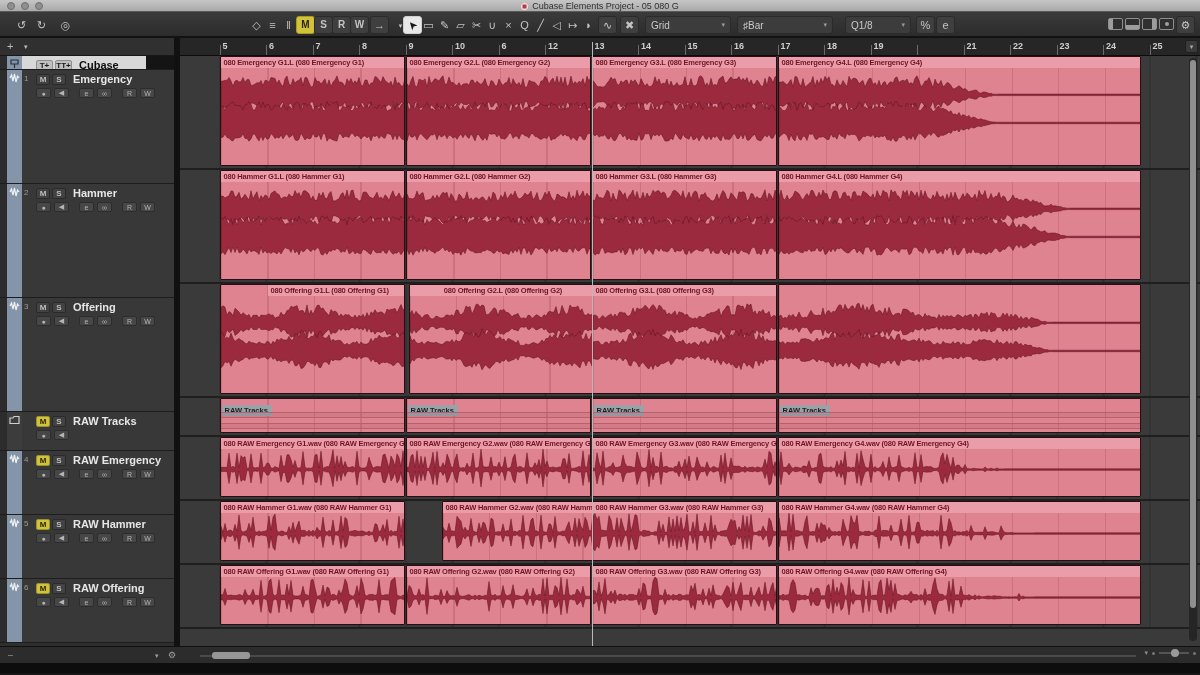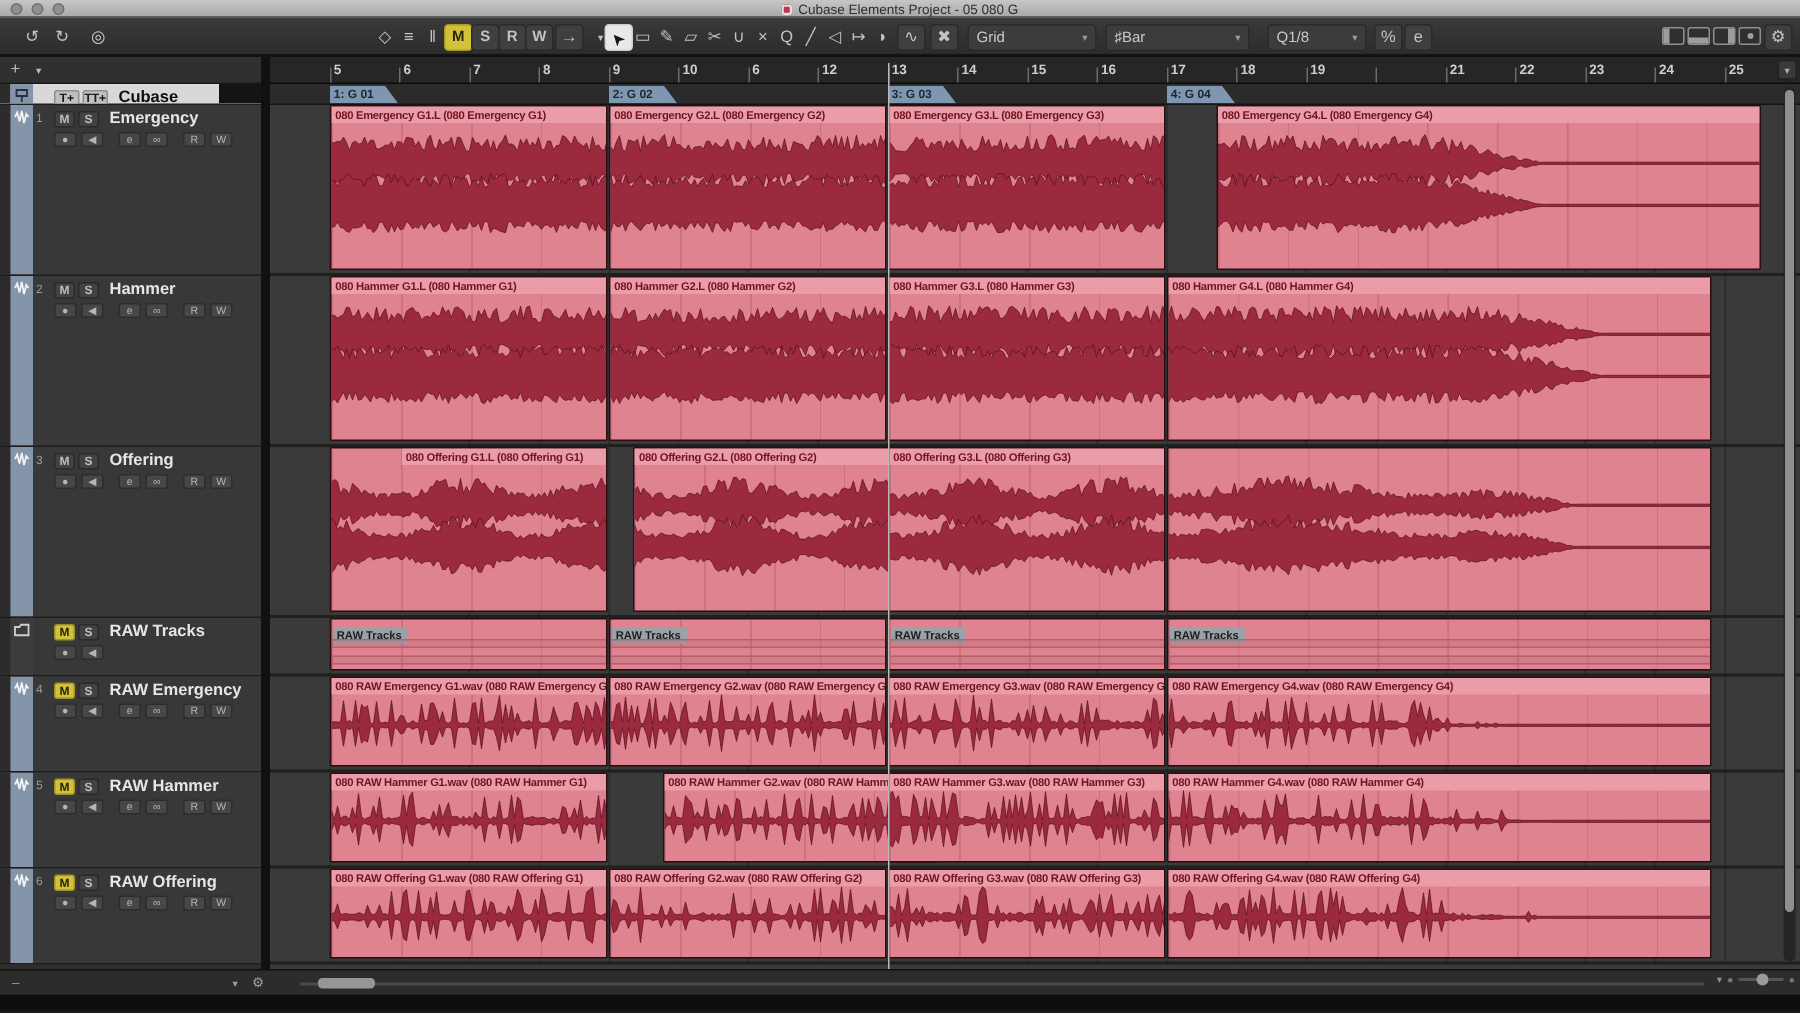--- a/index.html
+++ b/index.html
@@ -384,26 +384,20 @@
           <div class="rnum" style="left: 786.5px;">21</div>
           <div class="rtick" style="left: 830px;"></div>
           <div class="rnum" style="left: 833px;">22</div>
           <div class="rtick" style="left: 876.5px;"></div>
           <div class="rnum" style="left: 879.5px;">23</div>
           <div class="rtick" style="left: 923px;"></div>
           <div class="rnum" style="left: 926px;">24</div>
           <div class="rtick" style="left: 969.5px;"></div>
           <div class="rnum" style="left: 972.5px;">25</div>
         </div>
-      <div class="marker-lane" id="marker-lane">
-          <div class="flag" style="left: 39.5px;"><span>1: G 01</span></div>
-          <div class="flag" style="left: 225.5px;"><span>2: G 02</span></div>
-          <div class="flag" style="left: 411.5px;"><span>3: G 03</span></div>
-          <div class="flag" style="left: 597.5px;"><span>4: G 04</span></div>
-        </div>
       <div class="lanes" id="lanes">
           <div class="lane" style="height: 114px;">
             <div class="clip" style="left: 39.5px; width: 185px; height: 110px;">
               <div class="clip-label">080 Emergency G1.L (080 Emergency G1)</div>
               <svg width="185" height="110">
                 <path d="M0,24.3 L2,24.1 L4,23.2 L6,23.4 L8,20.4 L10,24.0 L12,29.3 L14,24.1 L16,23.2 L18,25.0 L20,24.7 L22,20.5 L24,25.4 L26,22.5 L28,22.4 L30,28.4 L32,28.2 L34,27.1 L36,25.7 L38,25.9 L40,23.5 L42,28.8 L44,23.4 L46,23.6 L48,25.4 L50,20.5 L52,20.9 L54,21.4 L56,26.6 L58,23.1 L60,27.3 L62,29.6 L64,21.7 L66,19.0 L68,26.8 L70,28.6 L72,21.7 L74,26.2 L76,23.9 L78,23.6 L80,20.5 L82,28.6 L84,20.4 L86,20.8 L88,25.8 L90,30.0 L92,29.4 L94,20.5 L96,24.5 L98,24.2 L100,27.1 L102,24.5 L104,21.8 L106,29.2 L108,22.8 L110,29.7 L112,25.1 L114,22.9 L116,18.9 L118,25.3 L120,24.9 L122,26.2 L124,29.7 L126,21.8 L128,25.4 L130,21.5 L132,26.8 L134,23.8 L136,26.2 L138,20.5 L140,28.4 L142,28.9 L144,23.0 L146,23.0 L148,28.8 L150,26.0 L152,25.9 L154,19.4 L156,20.4 L158,23.0 L160,25.5 L162,19.6 L164,23.5 L166,25.2 L168,26.7 L170,24.3 L172,30.2 L174,20.1 L176,26.8 L178,25.5 L180,28.8 L182,29.3 L184,21.6 L184,51.8 L182,45.3 L180,45.7 L178,48.5 L176,47.5 L174,53.1 L172,44.6 L170,49.5 L168,47.5 L166,48.8 L164,50.3 L162,53.5 L160,48.5 L158,50.7 L156,52.9 L154,53.7 L152,48.2 L150,48.1 L148,45.7 L146,50.6 L144,50.7 L142,45.7 L140,46.1 L138,52.8 L136,47.9 L134,49.9 L132,47.4 L130,52.0 L128,48.6 L126,51.7 L124,45.0 L122,48.0 L120,49.1 L118,48.7 L116,54.2 L114,50.7 L112,48.9 L110,44.9 L108,50.8 L106,45.4 L104,51.7 L102,49.4 L100,47.1 L98,49.7 L96,49.4 L94,52.8 L92,45.2 L90,44.7 L88,48.3 L86,52.5 L84,52.8 L82,45.9 L80,52.8 L78,50.2 L76,49.9 L74,47.9 L72,51.8 L70,45.9 L68,47.4 L66,54.1 L64,51.8 L62,45.0 L60,47.0 L58,50.6 L56,47.6 L54,52.0 L52,52.4 L50,52.8 L48,48.6 L46,50.2 L44,50.4 L42,45.7 L40,50.2 L38,48.2 L36,48.4 L34,47.2 L32,46.2 L30,46.1 L28,51.2 L26,51.1 L24,48.6 L22,52.8 L20,49.2 L18,48.9 L16,50.5 L14,49.7 L12,45.3 L10,49.8 L8,52.8 L6,50.3 L4,50.5 L2,49.7 L0,49.5 Z" fill="#9b2a3e" stroke="#5c1120" stroke-width="0.5"></path>
                 <path d="M0,48.9 L2,49.2 L4,53.2 L6,48.8 L8,48.2 L10,45.7 L12,44.9 L14,48.4 L16,48.4 L18,48.7 L20,49.5 L22,53.3 L24,47.9 L26,47.9 L28,44.6 L30,47.3 L32,52.9 L34,52.9 L36,48.0 L38,44.8 L40,50.9 L42,45.3 L44,50.6 L46,46.9 L48,47.9 L50,53.5 L52,51.4 L54,47.8 L56,49.4 L58,48.1 L60,52.0 L62,47.3 L64,51.2 L66,53.3 L68,48.9 L70,50.5 L72,52.5 L74,46.3 L76,45.2 L78,47.0 L80,54.2 L82,50.0 L84,46.0 L86,48.7 L88,47.4 L90,48.1 L92,54.2 L94,49.4 L96,49.5 L98,52.6 L100,46.4 L102,53.6 L104,53.4 L106,44.6 L108,48.3 L110,47.4 L112,46.1 L114,45.3 L116,44.7 L118,53.7 L120,52.6 L122,48.4 L124,50.4 L126,50.2 L128,49.1 L130,53.7 L132,53.6 L134,49.7 L136,51.6 L138,50.2 L140,47.2 L142,50.2 L144,50.9 L146,48.5 L148,50.6 L150,44.8 L152,51.3 L154,49.9 L156,51.8 L158,47.6 L160,51.1 L162,48.8 L164,48.0 L166,54.2 L168,52.9 L170,52.6 L172,46.3 L174,52.9 L176,46.3 L178,52.3 L180,48.1 L182,46.2 L184,47.1 L184,82.1 L182,82.8 L180,81.2 L178,77.6 L176,82.7 L174,77.1 L172,82.8 L170,77.4 L168,77.1 L166,76.1 L164,81.3 L162,80.6 L160,78.6 L158,81.6 L156,78.0 L154,79.7 L152,78.5 L150,84.0 L148,79.1 L146,80.9 L144,78.8 L142,79.4 L140,82.0 L138,79.5 L136,78.2 L134,79.8 L132,76.5 L130,76.4 L128,80.4 L126,79.5 L124,79.3 L122,80.9 L120,77.4 L118,76.4 L116,84.1 L114,83.6 L112,82.9 L110,81.8 L108,81.1 L106,84.2 L104,76.7 L102,76.6 L100,82.7 L98,77.4 L96,80.1 L94,80.1 L92,76.0 L90,81.2 L88,81.8 L86,80.7 L84,83.0 L82,79.6 L80,76.1 L78,82.2 L76,83.7 L74,82.7 L72,77.5 L70,79.2 L68,80.6 L66,76.8 L64,78.6 L62,81.9 L60,77.9 L58,81.2 L56,80.1 L54,81.5 L52,78.4 L50,76.6 L48,81.4 L46,82.3 L44,79.1 L42,83.6 L40,78.8 L38,84.0 L36,81.3 L34,77.2 L32,77.1 L30,81.9 L28,84.2 L26,81.4 L24,81.4 L22,76.8 L20,80.0 L18,80.7 L16,81.0 L14,80.9 L12,83.9 L10,83.3 L8,81.1 L6,80.6 L4,76.9 L2,80.2 L0,80.5 Z" fill="#9b2a3e" stroke="#5c1120" stroke-width="0.5"></path>
               </svg>
             </div>
             <div class="clip" style="left: 225.5px; width: 185px; height: 110px;">
@@ -413,21 +407,21 @@
                 <path d="M0,44.9 L2,53.2 L4,49.7 L6,49.2 L8,52.2 L10,45.9 L12,51.7 L14,53.7 L16,50.7 L18,48.5 L20,46.2 L22,49.3 L24,52.1 L26,51.8 L28,53.8 L30,46.3 L32,53.2 L34,49.4 L36,50.6 L38,52.4 L40,47.4 L42,51.9 L44,51.0 L46,48.1 L48,50.2 L50,46.8 L52,50.7 L54,52.9 L56,48.5 L58,53.3 L60,49.9 L62,47.9 L64,53.4 L66,49.8 L68,44.9 L70,52.3 L72,52.2 L74,47.8 L76,45.6 L78,49.6 L80,45.6 L82,53.8 L84,52.8 L86,53.2 L88,53.4 L90,49.5 L92,52.8 L94,47.9 L96,47.6 L98,46.8 L100,49.4 L102,53.5 L104,54.2 L106,47.9 L108,50.5 L110,50.6 L112,46.9 L114,53.1 L116,53.2 L118,51.1 L120,50.4 L122,48.2 L124,53.4 L126,53.4 L128,50.0 L130,49.8 L132,47.8 L134,46.6 L136,48.3 L138,48.6 L140,47.9 L142,52.4 L144,45.6 L146,47.4 L148,47.3 L150,49.9 L152,51.1 L154,53.6 L156,50.6 L158,52.8 L160,50.8 L162,50.7 L164,46.2 L166,49.4 L168,47.3 L170,45.1 L172,50.8 L174,50.7 L176,46.5 L178,46.3 L180,51.8 L182,54.2 L184,52.4 L184,77.6 L182,76.1 L180,78.1 L178,82.7 L176,82.6 L174,79.0 L172,78.9 L170,83.7 L168,81.9 L166,80.1 L164,82.8 L162,79.0 L160,78.9 L158,77.2 L156,79.1 L154,76.5 L152,78.7 L150,79.7 L148,81.9 L146,81.8 L144,83.4 L142,77.6 L140,81.4 L138,80.8 L136,81.1 L134,82.5 L132,81.4 L130,79.8 L128,79.6 L126,76.7 L124,76.7 L122,81.1 L120,79.3 L118,78.7 L116,76.9 L114,77.0 L112,82.2 L110,79.1 L108,79.2 L106,81.4 L104,76.0 L102,76.6 L100,80.1 L98,82.3 L96,81.6 L94,81.4 L92,77.2 L90,80.0 L88,76.7 L86,76.9 L84,77.2 L82,76.3 L80,83.3 L78,80.0 L76,83.3 L74,81.4 L72,77.7 L70,77.6 L68,83.9 L66,79.7 L64,76.7 L62,81.4 L60,79.7 L58,76.8 L56,80.8 L54,77.1 L52,79.0 L50,82.3 L48,79.5 L46,81.2 L44,78.8 L42,78.0 L40,81.8 L38,77.5 L36,79.1 L34,80.1 L32,76.9 L30,82.8 L28,76.4 L26,78.1 L24,77.8 L22,80.2 L20,82.8 L18,80.9 L16,79.0 L14,76.5 L12,78.2 L10,83.1 L8,77.7 L6,80.2 L4,79.9 L2,76.9 L0,84.0 Z" fill="#9b2a3e" stroke="#5c1120" stroke-width="0.5"></path>
               </svg>
             </div>
             <div class="clip" style="left: 411.5px; width: 185px; height: 110px;">
               <div class="clip-label">080 Emergency G3.L (080 Emergency G3)</div>
               <svg width="185" height="110">
                 <path d="M0,23.7 L2,26.1 L4,29.4 L6,29.7 L8,29.8 L10,30.2 L12,29.2 L14,26.2 L16,23.8 L18,20.2 L20,22.7 L22,21.5 L24,26.9 L26,28.3 L28,23.8 L30,26.0 L32,23.6 L34,23.1 L36,28.8 L38,22.8 L40,25.2 L42,22.7 L44,26.3 L46,29.1 L48,21.6 L50,25.6 L52,29.2 L54,26.6 L56,29.8 L58,29.5 L60,26.9 L62,19.7 L64,26.0 L66,21.9 L68,27.7 L70,26.0 L72,26.9 L74,22.1 L76,30.0 L78,24.1 L80,29.3 L82,28.1 L84,25.5 L86,28.9 L88,28.3 L90,27.2 L92,19.6 L94,28.9 L96,28.3 L98,21.5 L100,28.4 L102,29.0 L104,27.2 L106,19.9 L108,18.7 L110,21.4 L112,28.8 L114,25.9 L116,29.7 L118,21.3 L120,28.5 L122,27.4 L124,28.6 L126,22.2 L128,20.6 L130,19.1 L132,26.0 L134,25.6 L136,22.2 L138,19.8 L140,22.8 L142,22.1 L144,22.0 L146,19.6 L148,24.0 L150,21.3 L152,24.1 L154,20.5 L156,27.1 L158,22.8 L160,27.8 L162,26.7 L164,23.0 L166,25.6 L168,29.0 L170,29.4 L172,21.3 L174,28.9 L176,19.5 L178,21.1 L180,26.1 L182,19.7 L184,19.8 L184,53.4 L182,53.4 L180,48.0 L178,52.2 L176,53.6 L174,45.7 L172,52.1 L170,45.2 L168,45.6 L166,48.5 L164,50.6 L162,47.5 L160,46.5 L158,50.8 L156,47.2 L154,52.8 L152,49.7 L150,52.1 L148,49.8 L146,53.6 L144,51.5 L142,51.4 L140,50.8 L138,53.4 L136,51.3 L134,48.5 L132,48.1 L130,54.0 L128,52.7 L126,51.3 L124,45.9 L122,46.9 L120,46.0 L118,52.1 L116,45.0 L114,48.2 L112,45.8 L110,52.0 L108,54.3 L106,53.3 L104,47.1 L102,45.5 L100,46.1 L98,51.9 L96,46.2 L94,45.6 L92,53.6 L90,47.1 L88,46.2 L86,45.7 L84,48.6 L82,46.4 L80,45.3 L78,49.7 L76,44.7 L74,51.4 L72,47.4 L70,48.1 L68,46.7 L66,51.6 L64,48.1 L62,53.5 L60,47.3 L58,45.1 L56,44.9 L54,47.6 L52,45.4 L50,48.5 L48,51.8 L46,45.5 L44,47.8 L42,50.9 L40,48.8 L38,50.8 L36,45.7 L34,50.5 L32,50.2 L30,48.1 L28,50.0 L26,46.1 L24,47.4 L22,51.9 L20,50.9 L18,53.0 L16,50.0 L14,48.0 L12,45.4 L10,44.6 L8,44.9 L6,45.0 L4,45.2 L2,48.0 L0,50.1 Z" fill="#9b2a3e" stroke="#5c1120" stroke-width="0.5"></path>
                 <path d="M0,52.8 L2,50.8 L4,52.9 L6,49.4 L8,51.0 L10,50.6 L12,52.5 L14,48.2 L16,46.9 L18,51.1 L20,46.1 L22,44.9 L24,48.7 L26,53.8 L28,53.3 L30,49.3 L32,52.3 L34,46.1 L36,48.6 L38,45.8 L40,46.9 L42,45.7 L44,45.7 L46,53.9 L48,45.8 L50,47.0 L52,53.6 L54,53.1 L56,53.9 L58,46.4 L60,52.8 L62,50.9 L64,52.8 L66,50.5 L68,53.3 L70,49.3 L72,44.7 L74,44.8 L76,45.2 L78,48.4 L80,46.2 L82,54.1 L84,52.0 L86,47.6 L88,46.7 L90,53.0 L92,49.2 L94,48.2 L96,46.9 L98,52.6 L100,46.3 L102,46.9 L104,50.1 L106,44.7 L108,49.1 L110,52.9 L112,47.8 L114,46.7 L116,51.3 L118,46.2 L120,50.8 L122,48.7 L124,51.4 L126,47.1 L128,45.0 L130,52.4 L132,46.9 L134,47.2 L136,46.2 L138,48.2 L140,53.1 L142,52.9 L144,47.6 L146,47.9 L148,53.0 L150,47.2 L152,53.9 L154,45.8 L156,45.8 L158,48.7 L160,51.3 L162,52.8 L164,46.7 L166,45.5 L168,45.1 L170,48.4 L172,51.8 L174,49.3 L176,52.6 L178,48.2 L180,48.0 L182,53.1 L184,53.6 L184,76.6 L182,77.0 L180,81.3 L178,81.1 L176,77.3 L174,80.2 L172,78.1 L170,80.9 L168,83.8 L166,83.4 L164,82.4 L162,77.3 L160,78.5 L158,80.7 L156,83.2 L154,83.1 L152,76.3 L150,82.0 L148,77.1 L146,81.4 L144,81.6 L142,77.1 L140,77.0 L138,81.1 L136,82.8 L134,82.0 L132,82.3 L130,77.5 L128,83.9 L126,82.1 L124,78.4 L122,80.7 L120,78.9 L118,82.8 L116,78.5 L114,82.4 L112,81.5 L110,77.2 L108,80.3 L106,84.1 L104,79.5 L102,82.2 L100,82.8 L98,77.4 L96,82.3 L94,81.2 L92,80.3 L90,77.1 L88,82.4 L86,81.6 L84,77.9 L82,76.1 L80,82.8 L78,81.0 L76,83.7 L74,84.0 L72,84.1 L70,80.2 L68,76.8 L66,79.1 L64,77.3 L62,78.8 L60,77.3 L58,82.7 L56,76.3 L54,77.0 L52,76.6 L50,82.1 L48,83.2 L46,76.3 L44,83.2 L42,83.2 L40,82.2 L38,83.1 L36,80.8 L34,82.9 L32,77.7 L30,80.2 L28,76.8 L26,76.3 L24,80.7 L22,83.9 L20,82.9 L18,78.7 L16,82.2 L14,81.2 L12,77.5 L10,79.1 L8,78.8 L6,80.1 L4,77.1 L2,78.9 L0,77.2 Z" fill="#9b2a3e" stroke="#5c1120" stroke-width="0.5"></path>
               </svg>
             </div>
-            <div class="clip" style="left: 597.5px; width: 363.56px; height: 110px; margin-left: 33px;">
+            <div class="clip" style="left: 597.5px; width: 363.56px; height: 110px;">
               <div class="clip-label">080 Emergency G4.L (080 Emergency G4)</div>
               <svg width="364" height="110">
                 <path d="M0,25.1 L2,25.3 L4,24.4 L6,26.2 L8,28.0 L10,25.3 L12,22.5 L14,30.1 L16,19.4 L18,20.1 L20,26.1 L22,29.5 L24,21.5 L26,30.1 L28,28.4 L30,26.4 L32,25.3 L34,19.5 L36,29.5 L38,22.8 L40,27.3 L42,21.3 L44,25.7 L46,19.3 L48,22.7 L50,19.7 L52,27.2 L54,27.7 L56,29.7 L58,22.8 L60,27.5 L62,28.5 L64,23.5 L66,26.9 L68,29.7 L70,19.3 L72,23.7 L74,21.3 L76,21.3 L78,22.6 L80,26.8 L82,24.7 L84,23.4 L86,30.2 L88,25.6 L90,21.7 L92,21.2 L94,27.7 L96,25.6 L98,29.2 L100,23.3 L102,30.0 L104,25.7 L106,24.5 L108,29.3 L110,26.0 L112,24.6 L114,26.2 L116,21.0 L118,19.9 L120,25.6 L122,24.0 L124,23.2 L126,24.2 L128,21.9 L130,27.1 L132,25.5 L134,27.3 L136,21.3 L138,18.7 L140,23.8 L142,29.4 L144,27.9 L146,24.0 L148,23.9 L150,20.5 L152,25.3 L154,31.1 L156,22.1 L158,26.6 L160,27.3 L162,23.4 L164,29.6 L166,28.4 L168,25.5 L170,26.3 L172,28.4 L174,32.0 L176,31.5 L178,30.2 L180,28.7 L182,30.3 L184,32.3 L186,31.6 L188,33.2 L190,34.9 L192,34.0 L194,33.7 L196,32.9 L198,33.4 L200,35.8 L202,36.2 L204,35.0 L206,35.0 L208,35.6 L210,36.6 L212,36.3 L214,37.2 L216,37.2 L218,37.2 L220,37.1 L222,37.1 L224,37.1 L226,37.1 L228,37.1 L230,37.1 L232,37.1 L234,37.1 L236,37.1 L238,37.1 L240,37.1 L242,37.1 L244,37.1 L246,37.1 L248,37.1 L250,37.1 L252,37.1 L254,37.1 L256,37.1 L258,37.1 L260,37.1 L262,37.1 L264,37.1 L266,37.1 L268,37.1 L270,37.1 L272,37.1 L274,37.1 L276,37.1 L278,37.1 L280,37.1 L282,37.1 L284,37.1 L286,37.1 L288,37.1 L290,37.1 L292,37.1 L294,37.1 L296,37.1 L298,37.1 L300,37.1 L302,37.1 L304,37.1 L306,37.1 L308,37.1 L310,37.1 L312,37.1 L314,37.1 L316,37.1 L318,37.1 L320,37.1 L322,37.1 L324,37.1 L326,37.1 L328,37.1 L330,37.1 L332,37.1 L334,37.1 L336,37.1 L338,37.1 L340,37.1 L342,37.1 L344,37.1 L346,37.1 L348,37.1 L350,37.1 L352,37.1 L354,37.1 L356,37.1 L358,37.1 L360,37.1 L362,37.1 L362,38.6 L360,38.6 L358,38.6 L356,38.6 L354,38.6 L352,38.6 L350,38.6 L348,38.6 L346,38.6 L344,38.6 L342,38.6 L340,38.6 L338,38.6 L336,38.6 L334,38.6 L332,38.6 L330,38.6 L328,38.6 L326,38.6 L324,38.6 L322,38.6 L320,38.6 L318,38.6 L316,38.6 L314,38.6 L312,38.6 L310,38.6 L308,38.6 L306,38.6 L304,38.6 L302,38.6 L300,38.6 L298,38.6 L296,38.6 L294,38.6 L292,38.6 L290,38.6 L288,38.6 L286,38.6 L284,38.6 L282,38.6 L280,38.6 L278,38.6 L276,38.6 L274,38.6 L272,38.6 L270,38.6 L268,38.6 L266,38.6 L264,38.6 L262,38.6 L260,38.6 L258,38.6 L256,38.6 L254,38.6 L252,38.6 L250,38.6 L248,38.6 L246,38.6 L244,38.6 L242,38.6 L240,38.6 L238,38.6 L236,38.6 L234,38.6 L232,38.6 L230,38.6 L228,38.6 L226,38.6 L224,38.6 L222,38.6 L220,38.6 L218,38.6 L216,38.5 L214,38.6 L212,39.3 L210,39.1 L208,39.9 L206,40.5 L204,40.5 L202,39.4 L200,39.8 L198,41.8 L196,42.2 L194,41.6 L192,41.3 L190,40.6 L188,42.0 L186,43.3 L184,42.7 L182,44.4 L180,45.8 L178,44.5 L176,43.4 L174,43.0 L172,46.1 L170,47.9 L168,48.6 L166,46.0 L164,45.1 L162,50.3 L160,47.0 L158,47.6 L156,51.5 L154,43.8 L152,48.7 L150,52.8 L148,49.9 L146,49.8 L144,46.5 L142,45.2 L140,49.9 L138,54.3 L136,52.1 L134,47.0 L132,48.5 L130,47.1 L128,51.6 L126,49.7 L124,50.5 L122,49.8 L120,48.4 L118,53.3 L116,52.4 L114,47.9 L112,49.3 L110,48.1 L108,45.3 L106,49.3 L104,48.4 L102,44.7 L100,50.4 L98,45.4 L96,48.4 L94,46.6 L92,52.2 L90,51.7 L88,48.4 L86,44.5 L84,50.3 L82,49.2 L80,47.4 L78,51.0 L76,52.1 L74,52.1 L72,50.1 L70,53.8 L68,45.0 L66,47.4 L64,50.3 L62,46.0 L60,46.8 L58,50.9 L56,45.0 L54,46.7 L52,47.0 L50,53.5 L48,50.9 L46,53.8 L44,48.3 L42,52.1 L40,47.0 L38,50.8 L36,45.2 L34,53.6 L32,48.7 L30,47.8 L28,46.1 L26,44.6 L24,52.0 L22,45.1 L20,48.0 L18,53.1 L16,53.7 L14,44.6 L12,51.1 L10,48.7 L8,46.4 L6,48.0 L4,49.5 L2,48.7 L0,48.9 Z" fill="#9b2a3e" stroke="#5c1120" stroke-width="0.5"></path>
                 <path d="M0,49.3 L2,51.3 L4,53.5 L6,53.8 L8,51.0 L10,45.3 L12,52.5 L14,47.2 L16,45.0 L18,53.9 L20,47.3 L22,45.8 L24,50.7 L26,50.0 L28,45.4 L30,53.4 L32,52.6 L34,53.2 L36,47.5 L38,46.5 L40,49.6 L42,49.2 L44,50.3 L46,48.5 L48,46.4 L50,46.7 L52,53.7 L54,49.2 L56,50.0 L58,47.0 L60,54.2 L62,50.8 L64,50.2 L66,47.4 L68,54.0 L70,51.4 L72,52.8 L74,52.5 L76,52.5 L78,49.9 L80,44.7 L82,47.1 L84,50.4 L86,49.7 L88,51.5 L90,50.9 L92,49.7 L94,52.8 L96,48.4 L98,50.4 L100,49.0 L102,50.7 L104,49.7 L106,51.6 L108,46.3 L110,46.5 L112,44.9 L114,49.3 L116,44.6 L118,44.7 L120,49.6 L122,48.7 L124,51.7 L126,50.5 L128,45.9 L130,49.6 L132,46.7 L134,52.0 L136,46.0 L138,50.3 L140,53.9 L142,53.2 L144,50.3 L146,48.1 L148,51.3 L150,53.5 L152,51.2 L154,54.8 L156,53.5 L158,50.2 L160,49.3 L162,51.9 L164,51.3 L166,52.3 L168,53.3 L170,55.3 L172,53.7 L174,57.8 L176,56.7 L178,58.3 L180,55.5 L182,59.4 L184,57.6 L186,58.5 L188,59.9 L190,58.4 L192,61.4 L194,60.0 L196,60.5 L198,61.9 L200,62.5 L202,61.7 L204,62.8 L206,62.9 L208,63.7 L210,64.3 L212,64.8 L214,65.0 L216,65.1 L218,65.3 L220,65.2 L222,65.2 L224,65.2 L226,65.2 L228,65.2 L230,65.2 L232,65.2 L234,65.2 L236,65.2 L238,65.2 L240,65.2 L242,65.2 L244,65.2 L246,65.2 L248,65.2 L250,65.2 L252,65.2 L254,65.2 L256,65.2 L258,65.2 L260,65.2 L262,65.2 L264,65.2 L266,65.2 L268,65.2 L270,65.2 L272,65.2 L274,65.2 L276,65.2 L278,65.2 L280,65.2 L282,65.2 L284,65.2 L286,65.2 L288,65.2 L290,65.2 L292,65.2 L294,65.2 L296,65.2 L298,65.2 L300,65.2 L302,65.2 L304,65.2 L306,65.2 L308,65.2 L310,65.2 L312,65.2 L314,65.2 L316,65.2 L318,65.2 L320,65.2 L322,65.2 L324,65.2 L326,65.2 L328,65.2 L330,65.2 L332,65.2 L334,65.2 L336,65.2 L338,65.2 L340,65.2 L342,65.2 L344,65.2 L346,65.2 L348,65.2 L350,65.2 L352,65.2 L354,65.2 L356,65.2 L358,65.2 L360,65.2 L362,65.2 L362,66.7 L360,66.7 L358,66.7 L356,66.7 L354,66.7 L352,66.7 L350,66.7 L348,66.7 L346,66.7 L344,66.7 L342,66.7 L340,66.7 L338,66.7 L336,66.7 L334,66.7 L332,66.7 L330,66.7 L328,66.7 L326,66.7 L324,66.7 L322,66.7 L320,66.7 L318,66.7 L316,66.7 L314,66.7 L312,66.7 L310,66.7 L308,66.7 L306,66.7 L304,66.7 L302,66.7 L300,66.7 L298,66.7 L296,66.7 L294,66.7 L292,66.7 L290,66.7 L288,66.7 L286,66.7 L284,66.7 L282,66.7 L280,66.7 L278,66.7 L276,66.7 L274,66.7 L272,66.7 L270,66.7 L268,66.7 L266,66.7 L264,66.7 L262,66.7 L260,66.7 L258,66.7 L256,66.7 L254,66.7 L252,66.7 L250,66.7 L248,66.7 L246,66.7 L244,66.7 L242,66.7 L240,66.7 L238,66.7 L236,66.7 L234,66.7 L232,66.7 L230,66.7 L228,66.7 L226,66.7 L224,66.7 L222,66.7 L220,66.7 L218,66.6 L216,66.7 L214,66.8 L212,67.0 L210,67.5 L208,67.9 L206,68.6 L204,68.8 L202,69.7 L200,69.0 L198,69.5 L196,70.7 L194,71.1 L192,69.9 L190,72.5 L188,71.2 L186,72.4 L184,73.2 L182,71.6 L180,75.0 L178,72.5 L176,73.9 L174,73.0 L172,76.4 L170,75.1 L168,76.8 L166,77.6 L164,78.5 L162,78.0 L160,80.2 L158,79.5 L156,76.6 L154,75.5 L152,78.5 L150,76.6 L148,78.5 L146,81.2 L144,79.4 L142,76.9 L140,76.3 L138,79.3 L136,83.0 L134,77.9 L132,82.4 L130,79.9 L128,83.1 L126,79.2 L124,78.2 L122,80.7 L120,79.9 L118,84.1 L116,84.2 L114,80.2 L112,83.9 L110,82.6 L108,82.7 L106,78.2 L104,79.8 L102,79.0 L100,80.4 L98,79.2 L96,80.9 L94,77.2 L92,79.8 L90,78.8 L88,78.3 L86,79.8 L84,79.2 L82,82.1 L80,84.1 L78,79.7 L76,77.5 L74,77.5 L72,77.3 L70,78.4 L68,76.2 L66,81.8 L64,79.5 L62,78.9 L60,76.0 L58,82.2 L56,79.6 L54,80.3 L52,76.4 L50,82.4 L48,82.6 L46,80.9 L44,79.4 L42,80.3 L40,79.9 L38,82.6 L36,81.7 L34,76.8 L32,77.4 L30,76.7 L28,83.5 L26,79.6 L24,79.0 L22,83.2 L20,81.9 L18,76.3 L16,83.9 L14,81.9 L12,77.5 L10,83.6 L8,78.7 L6,76.4 L4,76.6 L2,78.5 L0,80.2 Z" fill="#9b2a3e" stroke="#5c1120" stroke-width="0.5"></path>
               </svg>
             </div>
           </div>
           <div class="lane" style="height: 114px;">
             <div class="clip" style="left: 39.5px; width: 185px; height: 110px;">
               <div class="clip-label">080 Hammer G1.L (080 Hammer G1)</div>
@@ -459,21 +453,21 @@
             </div>
           </div>
           <div class="lane" style="height: 114px;">
             <div class="clip" style="left: 39.5px; width: 185px; height: 110px; padding-left: 47px;">
               <div class="clip-label">080 Offering G1.L (080 Offering G1)</div>
               <svg width="185" height="110">
                 <path d="M0,22.3 L2,20.7 L4,22.1 L6,30.2 L8,26.6 L10,27.7 L12,30.8 L14,23.3 L16,25.0 L18,27.0 L20,30.3 L22,27.7 L24,29.4 L26,30.9 L28,29.4 L30,33.8 L32,30.3 L34,30.3 L36,30.1 L38,33.1 L40,30.1 L42,30.3 L44,30.4 L46,30.0 L48,28.8 L50,30.2 L52,29.9 L54,33.3 L56,32.1 L58,31.7 L60,27.2 L62,30.1 L64,29.6 L66,25.5 L68,25.1 L70,21.2 L72,22.3 L74,21.6 L76,20.5 L78,26.5 L80,25.6 L82,25.6 L84,29.1 L86,19.9 L88,29.9 L90,25.2 L92,29.6 L94,25.1 L96,20.5 L98,20.1 L100,24.0 L102,22.9 L104,26.3 L106,28.2 L108,30.8 L110,24.5 L112,27.0 L114,25.9 L116,27.6 L118,31.8 L120,28.9 L122,31.6 L124,29.4 L126,30.1 L128,29.7 L130,32.1 L132,32.7 L134,30.1 L136,33.3 L138,30.2 L140,32.1 L142,29.3 L144,33.2 L146,27.6 L148,32.2 L150,26.9 L152,28.6 L154,24.7 L156,27.9 L158,27.5 L160,26.8 L162,27.9 L164,29.7 L166,24.1 L168,25.3 L170,24.4 L172,24.3 L174,23.3 L176,27.8 L178,23.5 L180,19.5 L182,24.5 L184,24.8 L184,49.1 L182,49.4 L180,53.7 L178,50.2 L176,46.6 L174,50.4 L172,49.6 L170,49.5 L168,48.7 L166,49.7 L164,45.0 L162,46.5 L160,47.4 L158,46.8 L156,46.5 L154,49.2 L152,45.9 L150,47.4 L148,42.8 L146,46.8 L144,42.0 L142,45.3 L140,42.9 L138,44.5 L136,41.9 L134,44.6 L132,42.4 L130,42.9 L128,45.0 L126,44.6 L124,45.3 L122,43.3 L120,45.7 L118,43.2 L116,46.7 L114,48.2 L112,47.2 L110,49.4 L108,44.0 L106,46.2 L104,47.9 L102,50.7 L100,49.8 L98,53.2 L96,52.8 L94,48.9 L92,45.0 L90,48.8 L88,44.8 L86,53.3 L84,45.4 L82,48.5 L80,48.4 L78,47.7 L76,52.8 L74,51.9 L72,51.3 L70,52.2 L68,48.8 L66,48.5 L64,45.0 L62,44.7 L60,47.1 L58,43.3 L56,42.9 L54,41.9 L52,44.8 L50,44.6 L48,45.7 L46,44.7 L44,44.3 L42,44.5 L40,44.6 L38,42.1 L36,44.6 L34,44.4 L32,44.5 L30,41.5 L28,45.2 L26,44.0 L24,45.2 L22,46.7 L20,44.5 L18,47.3 L16,48.9 L14,50.4 L12,44.0 L10,46.6 L8,47.6 L6,44.6 L4,51.4 L2,52.6 L0,51.3 Z" fill="#9b2a3e" stroke="#5c1120" stroke-width="0.5"></path>
                 <path d="M0,46.2 L2,48.7 L4,53.5 L6,51.9 L8,53.7 L10,48.0 L12,53.2 L14,56.4 L16,54.7 L18,53.4 L20,55.2 L22,56.0 L24,58.3 L26,59.0 L28,56.1 L30,57.7 L32,57.7 L34,58.5 L36,59.0 L38,56.8 L40,58.2 L42,58.8 L44,59.1 L46,56.3 L48,57.1 L50,60.0 L52,56.2 L54,58.2 L56,54.0 L58,55.4 L60,53.3 L62,54.7 L64,55.0 L66,55.1 L68,51.3 L70,55.1 L72,55.0 L74,48.8 L76,48.7 L78,52.1 L80,45.4 L82,46.2 L84,49.1 L86,53.6 L88,53.5 L90,51.3 L92,51.5 L94,48.5 L96,52.7 L98,46.7 L100,46.6 L102,52.1 L104,53.3 L106,52.8 L108,49.8 L110,56.4 L112,54.3 L114,56.1 L116,55.4 L118,55.3 L120,55.8 L122,58.5 L124,59.9 L126,58.2 L128,60.1 L130,58.7 L132,57.3 L134,58.0 L136,56.4 L138,60.1 L140,56.9 L142,58.7 L144,59.2 L146,59.1 L148,57.8 L150,53.5 L152,56.9 L154,53.2 L156,53.7 L158,50.2 L160,52.0 L162,53.0 L164,52.2 L166,53.0 L168,51.5 L170,51.0 L172,48.7 L174,50.0 L176,52.9 L178,52.6 L180,49.0 L182,47.2 L184,51.3 L184,78.5 L182,82.0 L180,80.5 L178,77.4 L176,77.1 L174,79.6 L172,80.7 L170,78.8 L168,78.3 L166,77.0 L164,77.7 L162,77.1 L160,77.9 L158,79.4 L156,76.4 L154,76.9 L152,73.7 L150,76.6 L148,73.0 L146,71.8 L144,71.8 L142,72.2 L140,73.7 L138,71.0 L136,74.2 L134,72.8 L132,73.4 L130,72.2 L128,71.0 L126,72.6 L124,71.2 L122,72.4 L120,74.7 L118,75.1 L116,75.0 L114,74.4 L112,75.9 L110,74.2 L108,79.8 L106,77.2 L104,76.8 L102,77.8 L100,82.5 L98,82.4 L96,77.3 L94,80.8 L92,78.3 L90,78.5 L88,76.6 L86,76.5 L84,80.4 L82,82.9 L80,83.5 L78,77.8 L76,80.7 L74,80.7 L72,75.3 L70,75.2 L68,78.5 L66,75.3 L64,75.3 L62,75.6 L60,76.8 L58,75.0 L56,76.2 L54,72.7 L52,74.4 L50,71.1 L48,73.6 L46,74.2 L44,71.8 L42,72.2 L40,72.6 L38,73.9 L36,72.0 L34,72.4 L32,73.1 L30,73.1 L28,74.4 L26,72.0 L24,72.5 L22,74.5 L20,75.2 L18,76.7 L16,75.6 L14,74.2 L12,76.9 L10,81.3 L8,76.5 L6,78.0 L4,76.6 L2,80.7 L0,82.8 Z" fill="#9b2a3e" stroke="#5c1120" stroke-width="0.5"></path>
               </svg>
             </div>
-            <div class="clip" style="left: 242px; width: 185px; height: 110px;">
+            <div class="clip" style="left: 229px; width: 185px; height: 110px; text-align: center;">
               <div class="clip-label">080 Offering G2.L (080 Offering G2)</div>
               <svg width="185" height="110">
                 <path d="M0,28.4 L2,25.4 L4,30.5 L6,26.3 L8,29.1 L10,30.3 L12,33.6 L14,30.5 L16,29.7 L18,29.6 L20,32.9 L22,34.0 L24,33.5 L26,31.0 L28,31.8 L30,32.9 L32,32.9 L34,32.6 L36,30.0 L38,30.0 L40,31.0 L42,29.5 L44,31.5 L46,25.3 L48,24.9 L50,29.8 L52,29.2 L54,26.7 L56,20.9 L58,22.6 L60,21.5 L62,29.0 L64,25.1 L66,19.4 L68,19.2 L70,22.1 L72,20.0 L74,20.8 L76,29.5 L78,29.8 L80,27.8 L82,25.4 L84,22.7 L86,24.0 L88,30.6 L90,24.9 L92,25.4 L94,24.4 L96,27.3 L98,27.6 L100,29.3 L102,31.8 L104,30.0 L106,29.6 L108,28.4 L110,32.7 L112,33.4 L114,32.7 L116,34.0 L118,30.3 L120,30.6 L122,33.4 L124,31.9 L126,29.8 L128,30.4 L130,32.0 L132,32.7 L134,29.6 L136,31.3 L138,27.3 L140,26.3 L142,27.2 L144,27.0 L146,21.6 L148,29.8 L150,28.6 L152,20.4 L154,25.4 L156,29.4 L158,27.8 L160,20.0 L162,22.6 L164,22.3 L166,22.3 L168,20.9 L170,26.3 L172,23.7 L174,29.6 L176,30.5 L178,28.4 L180,30.0 L182,29.5 L184,26.8 L184,47.4 L182,45.2 L180,44.7 L178,46.1 L176,44.3 L174,45.1 L172,50.0 L170,47.9 L168,52.4 L166,51.3 L164,51.3 L162,51.0 L160,53.2 L158,46.6 L156,45.2 L154,48.6 L152,52.9 L150,45.9 L148,44.9 L146,51.8 L144,47.3 L142,47.1 L140,47.9 L138,47.0 L136,43.6 L134,45.0 L132,42.4 L130,43.0 L128,44.4 L126,44.9 L124,43.1 L122,41.8 L120,44.2 L118,44.4 L116,41.3 L114,42.4 L112,41.8 L110,42.4 L108,46.0 L106,45.0 L104,44.7 L102,43.2 L100,45.3 L98,46.7 L96,47.0 L94,49.5 L92,48.6 L90,49.1 L88,44.2 L86,49.8 L84,50.9 L82,48.6 L80,46.6 L78,44.9 L76,45.2 L74,52.5 L72,53.2 L70,51.4 L68,53.8 L66,53.7 L64,48.9 L62,45.6 L60,51.9 L58,51.0 L56,52.4 L54,47.5 L52,45.4 L50,44.9 L48,49.0 L46,48.7 L44,43.4 L42,45.1 L40,43.9 L38,44.7 L36,44.7 L34,42.5 L32,42.2 L30,42.3 L28,43.2 L26,43.9 L24,41.8 L22,41.3 L20,42.2 L18,45.1 L16,45.0 L14,44.2 L12,41.6 L10,44.4 L8,45.4 L6,47.9 L4,44.3 L2,48.6 L0,46.0 Z" fill="#9b2a3e" stroke="#5c1120" stroke-width="0.5"></path>
                 <path d="M0,50.8 L2,56.1 L4,54.1 L6,57.4 L8,58.4 L10,58.3 L12,56.8 L14,59.6 L16,57.5 L18,56.3 L20,57.4 L22,57.8 L24,58.0 L26,57.0 L28,58.2 L30,59.0 L32,59.6 L34,58.2 L36,56.4 L38,56.4 L40,57.2 L42,54.5 L44,57.9 L46,55.0 L48,56.5 L50,56.5 L52,53.9 L54,49.0 L56,47.4 L58,48.5 L60,49.5 L62,46.7 L64,52.6 L66,48.0 L68,52.3 L70,50.7 L72,43.7 L74,47.8 L76,49.8 L78,46.5 L80,45.5 L82,48.7 L84,50.9 L86,53.9 L88,53.4 L90,51.5 L92,54.7 L94,54.0 L96,57.2 L98,53.6 L100,54.2 L102,55.5 L104,56.2 L106,58.2 L108,55.4 L110,60.4 L112,60.4 L114,60.4 L116,58.8 L118,59.9 L120,59.3 L122,58.0 L124,57.6 L126,58.5 L128,59.3 L130,57.6 L132,54.9 L134,57.3 L136,53.6 L138,53.5 L140,50.4 L142,53.2 L144,49.8 L146,52.1 L148,54.0 L150,48.5 L152,52.5 L154,52.5 L156,49.5 L158,50.0 L160,51.5 L162,48.2 L164,52.4 L166,50.5 L168,48.0 L170,46.2 L172,53.9 L174,54.3 L176,48.4 L178,54.4 L180,54.0 L182,48.2 L184,56.6 L184,74.0 L182,81.1 L180,76.2 L178,75.8 L176,81.0 L174,76.0 L172,76.3 L170,82.8 L168,81.3 L166,79.2 L164,77.6 L162,81.1 L160,78.3 L158,79.6 L156,80.0 L154,77.5 L152,77.5 L150,80.9 L148,76.2 L146,77.8 L144,79.8 L142,76.9 L140,79.3 L138,76.6 L136,76.5 L134,73.4 L132,75.4 L130,73.2 L128,71.7 L126,72.4 L124,73.2 L122,72.8 L120,71.7 L118,71.2 L116,72.2 L114,70.7 L112,70.7 L110,70.8 L108,75.1 L106,72.6 L104,74.4 L102,75.0 L100,76.0 L98,76.5 L96,73.5 L94,76.2 L92,75.6 L90,78.3 L88,76.7 L86,76.3 L84,78.9 L82,80.7 L80,83.4 L78,82.6 L76,79.7 L74,81.5 L72,84.9 L70,79.0 L68,77.7 L66,81.3 L64,77.4 L62,82.4 L60,80.1 L58,80.9 L56,81.8 L54,80.5 L52,76.3 L50,74.1 L48,74.1 L46,75.4 L44,72.9 L42,75.8 L40,73.5 L38,74.1 L36,74.1 L34,72.6 L32,71.5 L30,71.9 L28,72.6 L26,73.6 L24,72.8 L22,72.9 L20,73.3 L18,74.2 L16,73.3 L14,71.5 L12,73.8 L10,72.6 L8,72.5 L6,73.3 L4,76.1 L2,74.4 L0,78.9 Z" fill="#9b2a3e" stroke="#5c1120" stroke-width="0.5"></path>
               </svg>
             </div>
             <div class="clip" style="left: 411.5px; width: 185px; height: 110px;">
               <div class="clip-label">080 Offering G3.L (080 Offering G3)</div>
               <svg width="185" height="110">
                 <path d="M0,30.7 L2,30.0 L4,31.0 L6,34.4 L8,32.2 L10,30.4 L12,33.2 L14,31.4 L16,30.2 L18,28.9 L20,32.2 L22,29.0 L24,32.2 L26,27.8 L28,26.9 L30,27.9 L32,27.8 L34,31.1 L36,31.1 L38,28.9 L40,22.9 L42,28.6 L44,22.8 L46,24.2 L48,24.0 L50,22.9 L52,20.2 L54,21.9 L56,24.9 L58,21.8 L60,19.5 L62,21.9 L64,26.1 L66,20.2 L68,21.3 L70,25.0 L72,25.2 L74,30.1 L76,27.8 L78,29.9 L80,27.9 L82,25.9 L84,31.8 L86,26.7 L88,27.6 L90,28.0 L92,30.3 L94,29.1 L96,32.2 L98,32.9 L100,34.1 L102,32.7 L104,34.2 L106,31.2 L108,31.8 L110,32.8 L112,31.7 L114,29.1 L116,28.9 L118,27.5 L120,27.7 L122,26.9 L124,25.8 L126,23.6 L128,31.4 L130,26.3 L132,24.0 L134,20.8 L136,21.3 L138,29.7 L140,29.8 L142,30.0 L144,20.7 L146,19.9 L148,21.6 L150,21.0 L152,25.7 L154,18.8 L156,20.6 L158,19.1 L160,28.2 L162,25.7 L164,30.4 L166,26.1 L168,27.2 L170,24.4 L172,29.0 L174,28.5 L176,26.3 L178,33.1 L180,30.7 L182,30.6 L184,33.7 L184,41.6 L182,44.2 L180,44.1 L178,42.1 L176,47.9 L174,46.0 L172,45.5 L170,49.5 L168,47.1 L166,48.0 L164,44.3 L162,48.4 L160,46.2 L158,53.9 L156,52.7 L154,54.2 L152,48.4 L150,52.3 L148,51.8 L146,53.3 L144,52.6 L142,44.7 L140,44.9 L138,45.0 L136,52.1 L134,52.6 L132,49.8 L130,47.9 L128,43.5 L126,50.1 L124,48.3 L122,47.4 L120,46.6 L118,46.9 L116,45.6 L114,45.4 L112,43.3 L110,42.4 L108,43.2 L106,43.7 L104,41.1 L102,42.4 L100,41.2 L98,42.2 L96,42.8 L94,45.5 L92,44.4 L90,46.4 L88,46.8 L86,47.5 L84,43.2 L82,48.2 L80,46.5 L78,44.8 L76,46.5 L74,44.6 L72,48.8 L70,49.0 L68,52.1 L66,53.0 L64,48.0 L62,51.6 L60,53.6 L58,51.7 L56,49.1 L54,51.6 L52,53.0 L50,50.7 L48,49.8 L46,49.6 L44,50.8 L42,45.9 L40,50.8 L38,45.6 L36,43.7 L34,43.8 L32,46.6 L30,46.5 L28,47.4 L26,46.6 L24,42.9 L22,45.6 L20,42.8 L18,45.6 L16,44.5 L14,43.5 L12,42.0 L10,44.4 L8,42.8 L6,41.0 L4,43.9 L2,44.7 L0,44.1 Z" fill="#9b2a3e" stroke="#5c1120" stroke-width="0.5"></path>

